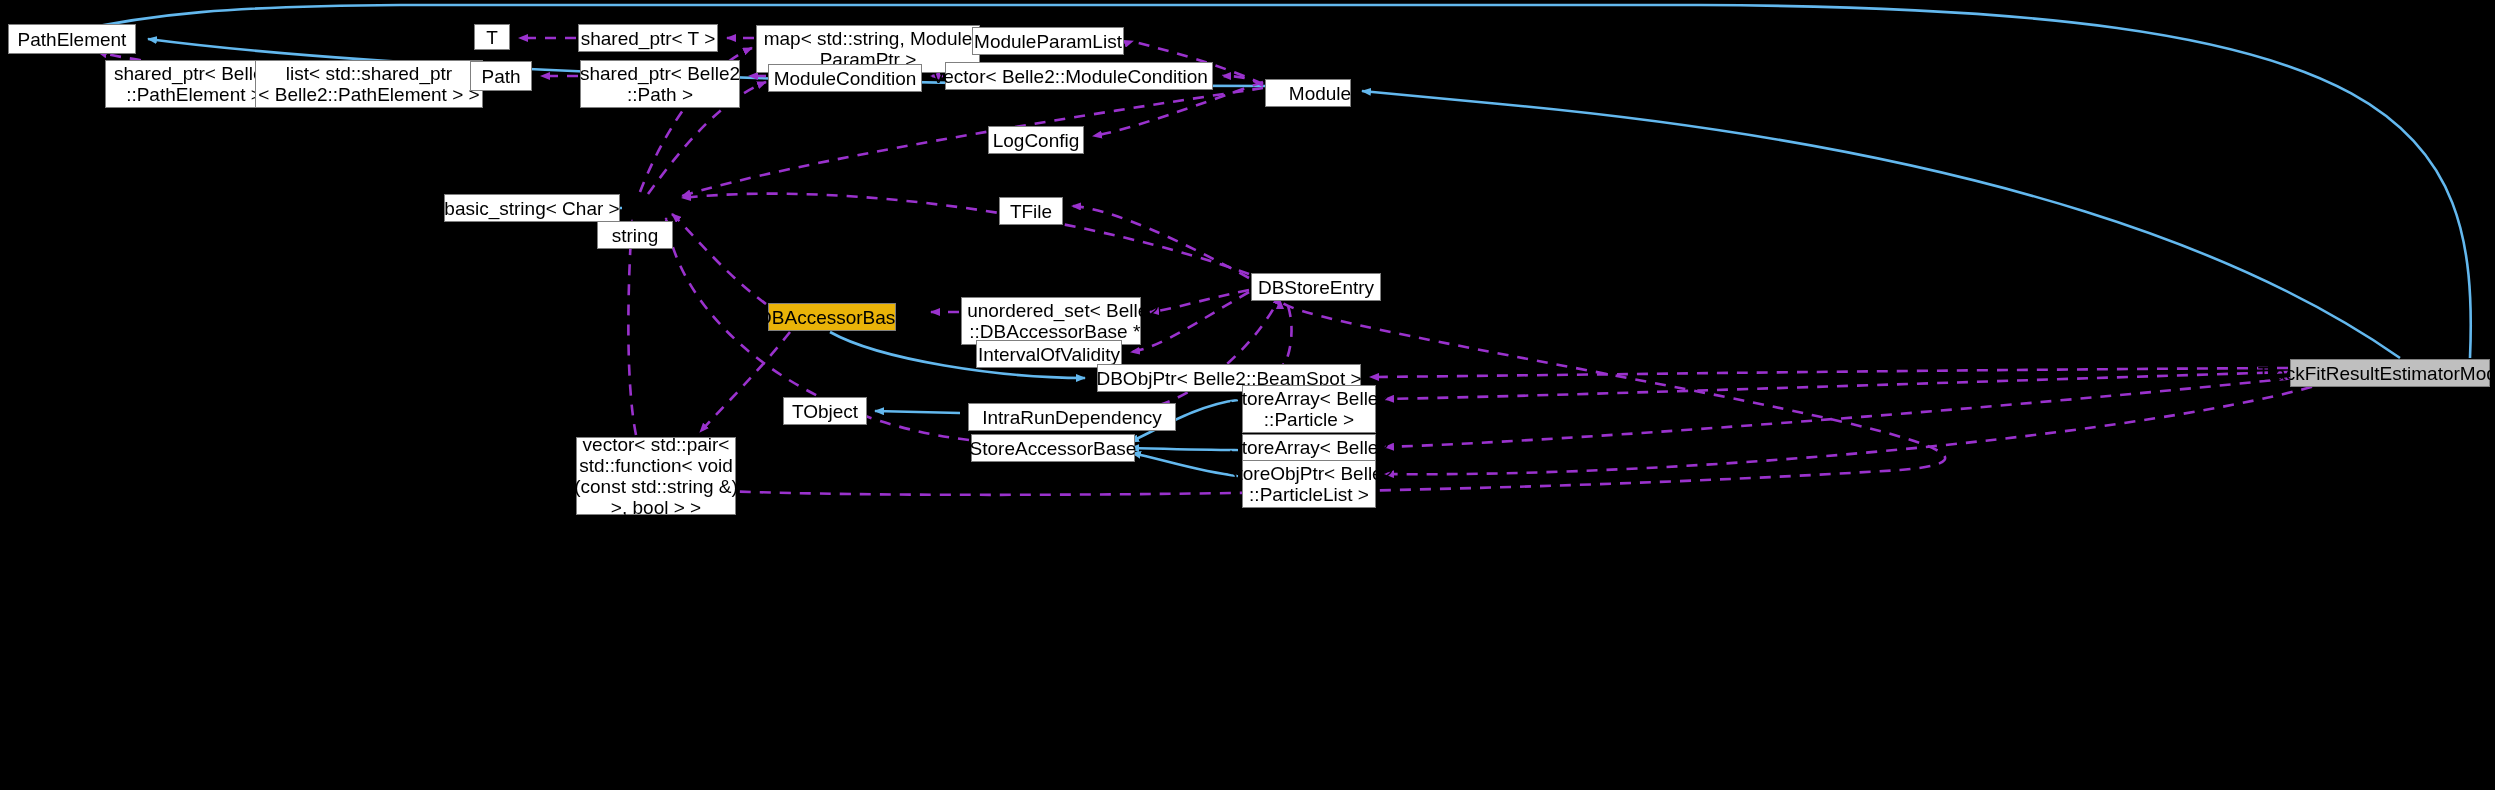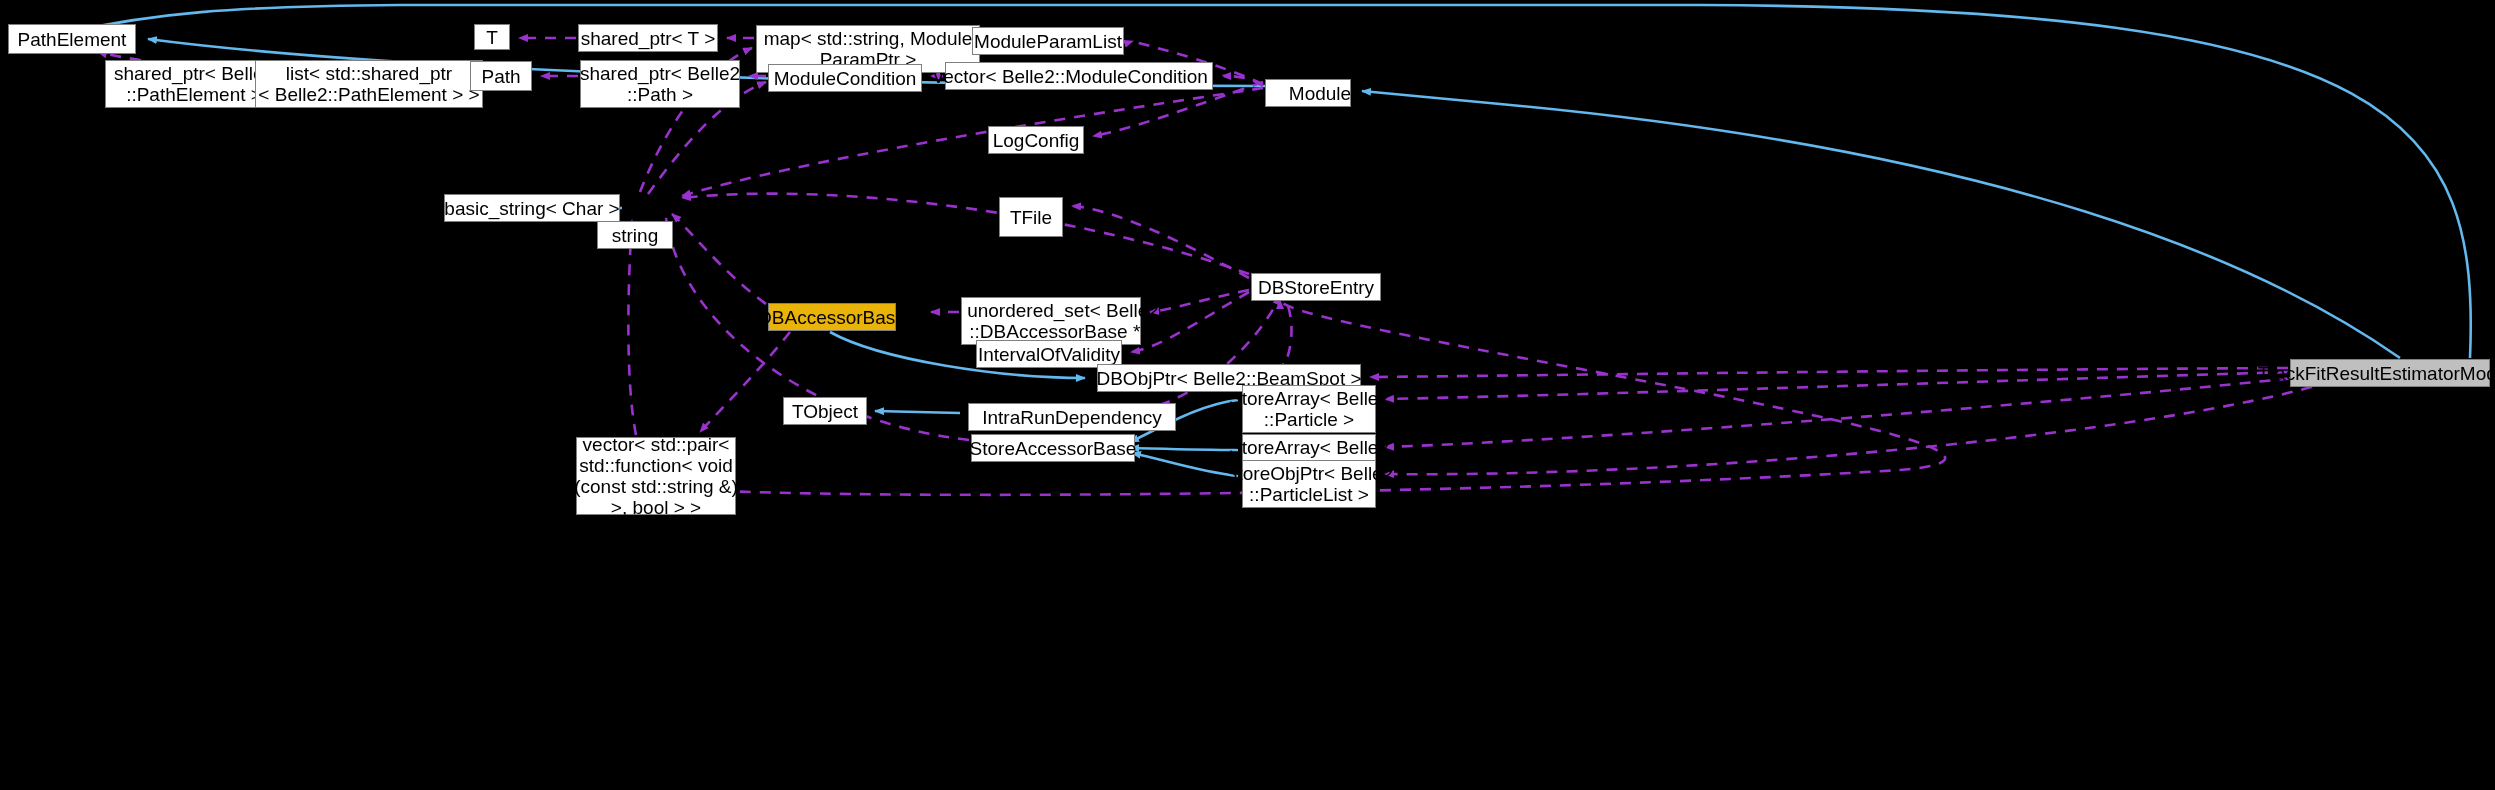--- a/index.html
+++ b/index.html
@@ -163,21 +163,21 @@
 ::Path &gt;</span></div>
       <div class="node" style="left: 756px; top: 25px; width: 224px; height: 48px; background: rgb(255, 255, 255); border-color: rgb(128, 128, 128); color: rgb(0, 0, 0);"><span class="node-label">map&lt; std::string, Module
 ParamPtr &gt;</span></div>
       <div class="node" style="left: 768px; top: 64px; width: 154px; height: 28px; background: rgb(255, 255, 255); border-color: rgb(128, 128, 128); color: rgb(0, 0, 0);"><span class="node-label">ModuleCondition</span></div>
       <div class="node" style="left: 972px; top: 27px; width: 152px; height: 28px; background: rgb(255, 255, 255); border-color: rgb(128, 128, 128); color: rgb(0, 0, 0);"><span class="node-label">ModuleParamList</span></div>
       <div class="node" style="left: 945px; top: 62px; width: 268px; height: 28px; background: rgb(255, 255, 255); border-color: rgb(128, 128, 128); color: rgb(0, 0, 0);"><span class="node-label">vector&lt; Belle2::ModuleCondition &gt;</span></div>
       <div class="node" style="left: 1265px; top: 79px; width: 86px; height: 28px; background: rgb(255, 255, 255); border-color: rgb(128, 128, 128); color: rgb(0, 0, 0); padding-left: 24px;"><span class="node-label">Module</span></div>
       <div class="node" style="left: 988px; top: 126px; width: 96px; height: 28px; background: rgb(255, 255, 255); border-color: rgb(128, 128, 128); color: rgb(0, 0, 0);"><span class="node-label">LogConfig</span></div>
       <div class="node" style="left: 444px; top: 194px; width: 176px; height: 28px; background: rgb(255, 255, 255); border-color: rgb(128, 128, 128); color: rgb(0, 0, 0);"><span class="node-label">basic_string&lt; Char &gt;</span></div>
       <div class="node" style="left: 597px; top: 194px; width: 76px; height: 28px; background: rgb(255, 255, 255); border-color: rgb(128, 128, 128); color: rgb(0, 0, 0); margin-top: 27px;"><span class="node-label">string</span></div>
-      <div class="node" style="left: 999px; top: 197px; width: 64px; height: 40px; background: rgb(255, 255, 255); border-color: rgb(128, 128, 128); color: rgb(0, 0, 0);"><span class="node-label">TFile</span></div>
+      <div class="node" style="left: 999px; top: 197px; width: 64px; height: 28px; background: rgb(255, 255, 255); border-color: rgb(128, 128, 128); color: rgb(0, 0, 0);"><span class="node-label">TFile</span></div>
       <div class="node" style="left: 1251px; top: 273px; width: 130px; height: 28px; background: rgb(255, 255, 255); border-color: rgb(128, 128, 128); color: rgb(0, 0, 0);"><span class="node-label">DBStoreEntry</span></div>
       <div class="node" style="left: 768px; top: 303px; width: 128px; height: 28px; background: #eab308; border-color: rgb(128, 128, 128); color: rgb(0, 0, 0);"><span class="node-label">DBAccessorBase</span></div>
       <div class="node" style="left: 961px; top: 297px; width: 180px; height: 48px; background: rgb(255, 255, 255); border-color: rgb(128, 128, 128); color: rgb(0, 0, 0); padding-left: 24px;"><span class="node-label">unordered_set&lt; Belle2
 ::DBAccessorBase * &gt;</span></div>
       <div class="node" style="left: 976px; top: 340px; width: 146px; height: 28px; background: rgb(255, 255, 255); border-color: rgb(128, 128, 128); color: rgb(0, 0, 0);"><span class="node-label">IntervalOfValidity</span></div>
       <div class="node" style="left: 1097px; top: 364px; width: 264px; height: 28px; background: rgb(255, 255, 255); border-color: rgb(128, 128, 128); color: rgb(0, 0, 0);"><span class="node-label">DBObjPtr&lt; Belle2::BeamSpot &gt;</span></div>
       <div class="node highlight" style="left: 2290px; top: 359px; width: 200px; height: 28px; background: rgb(191, 191, 191); border-color: rgb(128, 128, 128); color: rgb(0, 0, 0);"><span class="node-label">TrackFitResultEstimatorModule</span></div>
       <div class="node" style="left: 1242px; top: 385px; width: 134px; height: 48px; background: rgb(255, 255, 255); border-color: rgb(128, 128, 128); color: rgb(0, 0, 0);"><span class="node-label">StoreArray&lt; Belle2
 ::Particle &gt;</span></div>
       <div class="node" style="left: 783px; top: 397px; width: 84px; height: 28px; background: rgb(255, 255, 255); border-color: rgb(128, 128, 128); color: rgb(0, 0, 0);"><span class="node-label">TObject</span></div>

